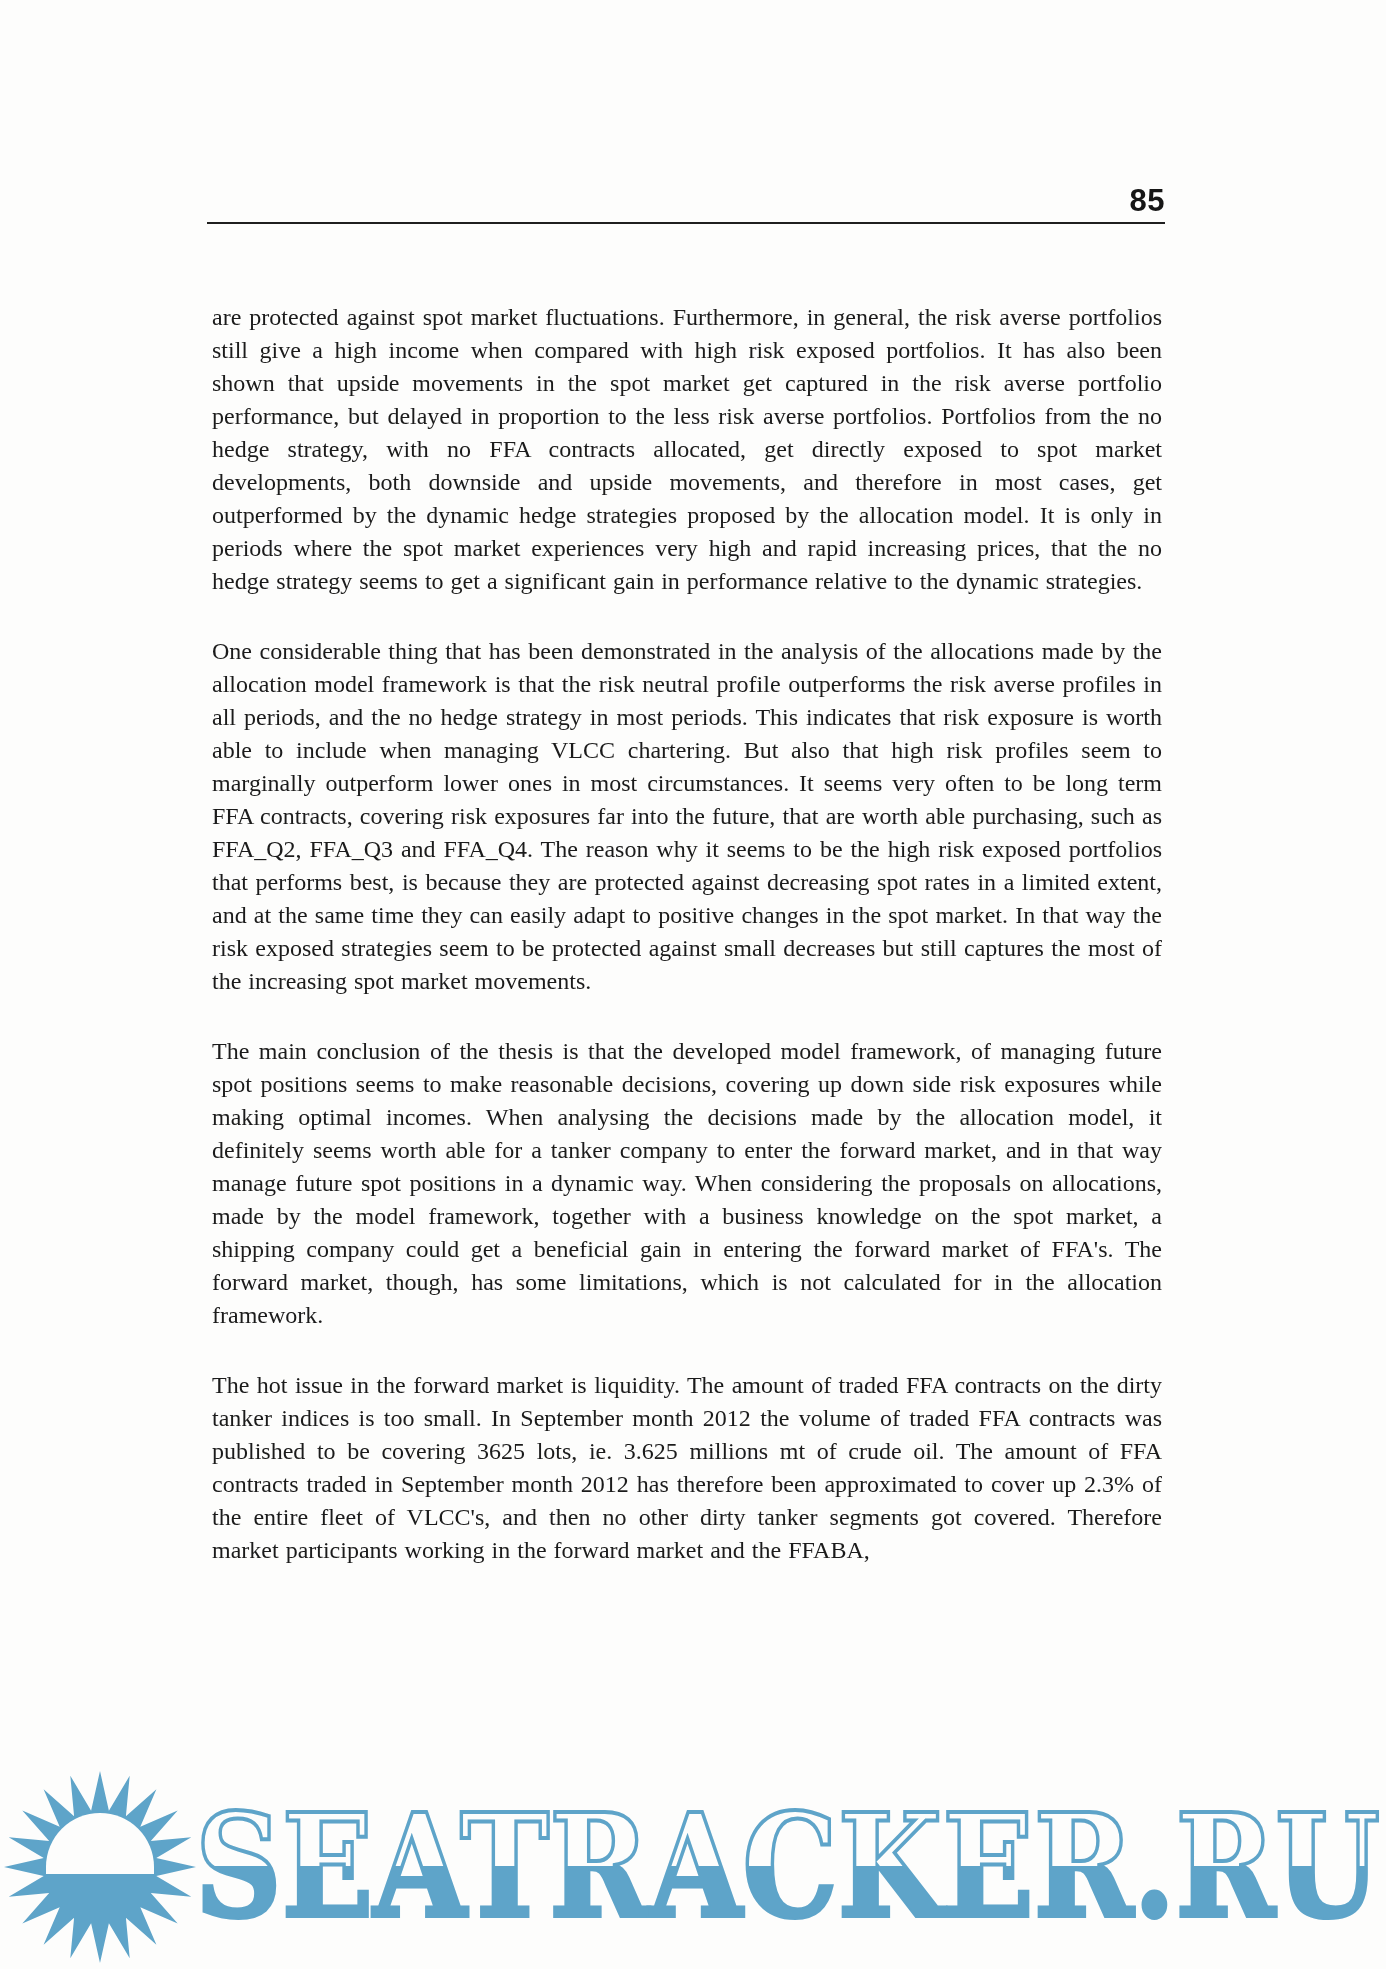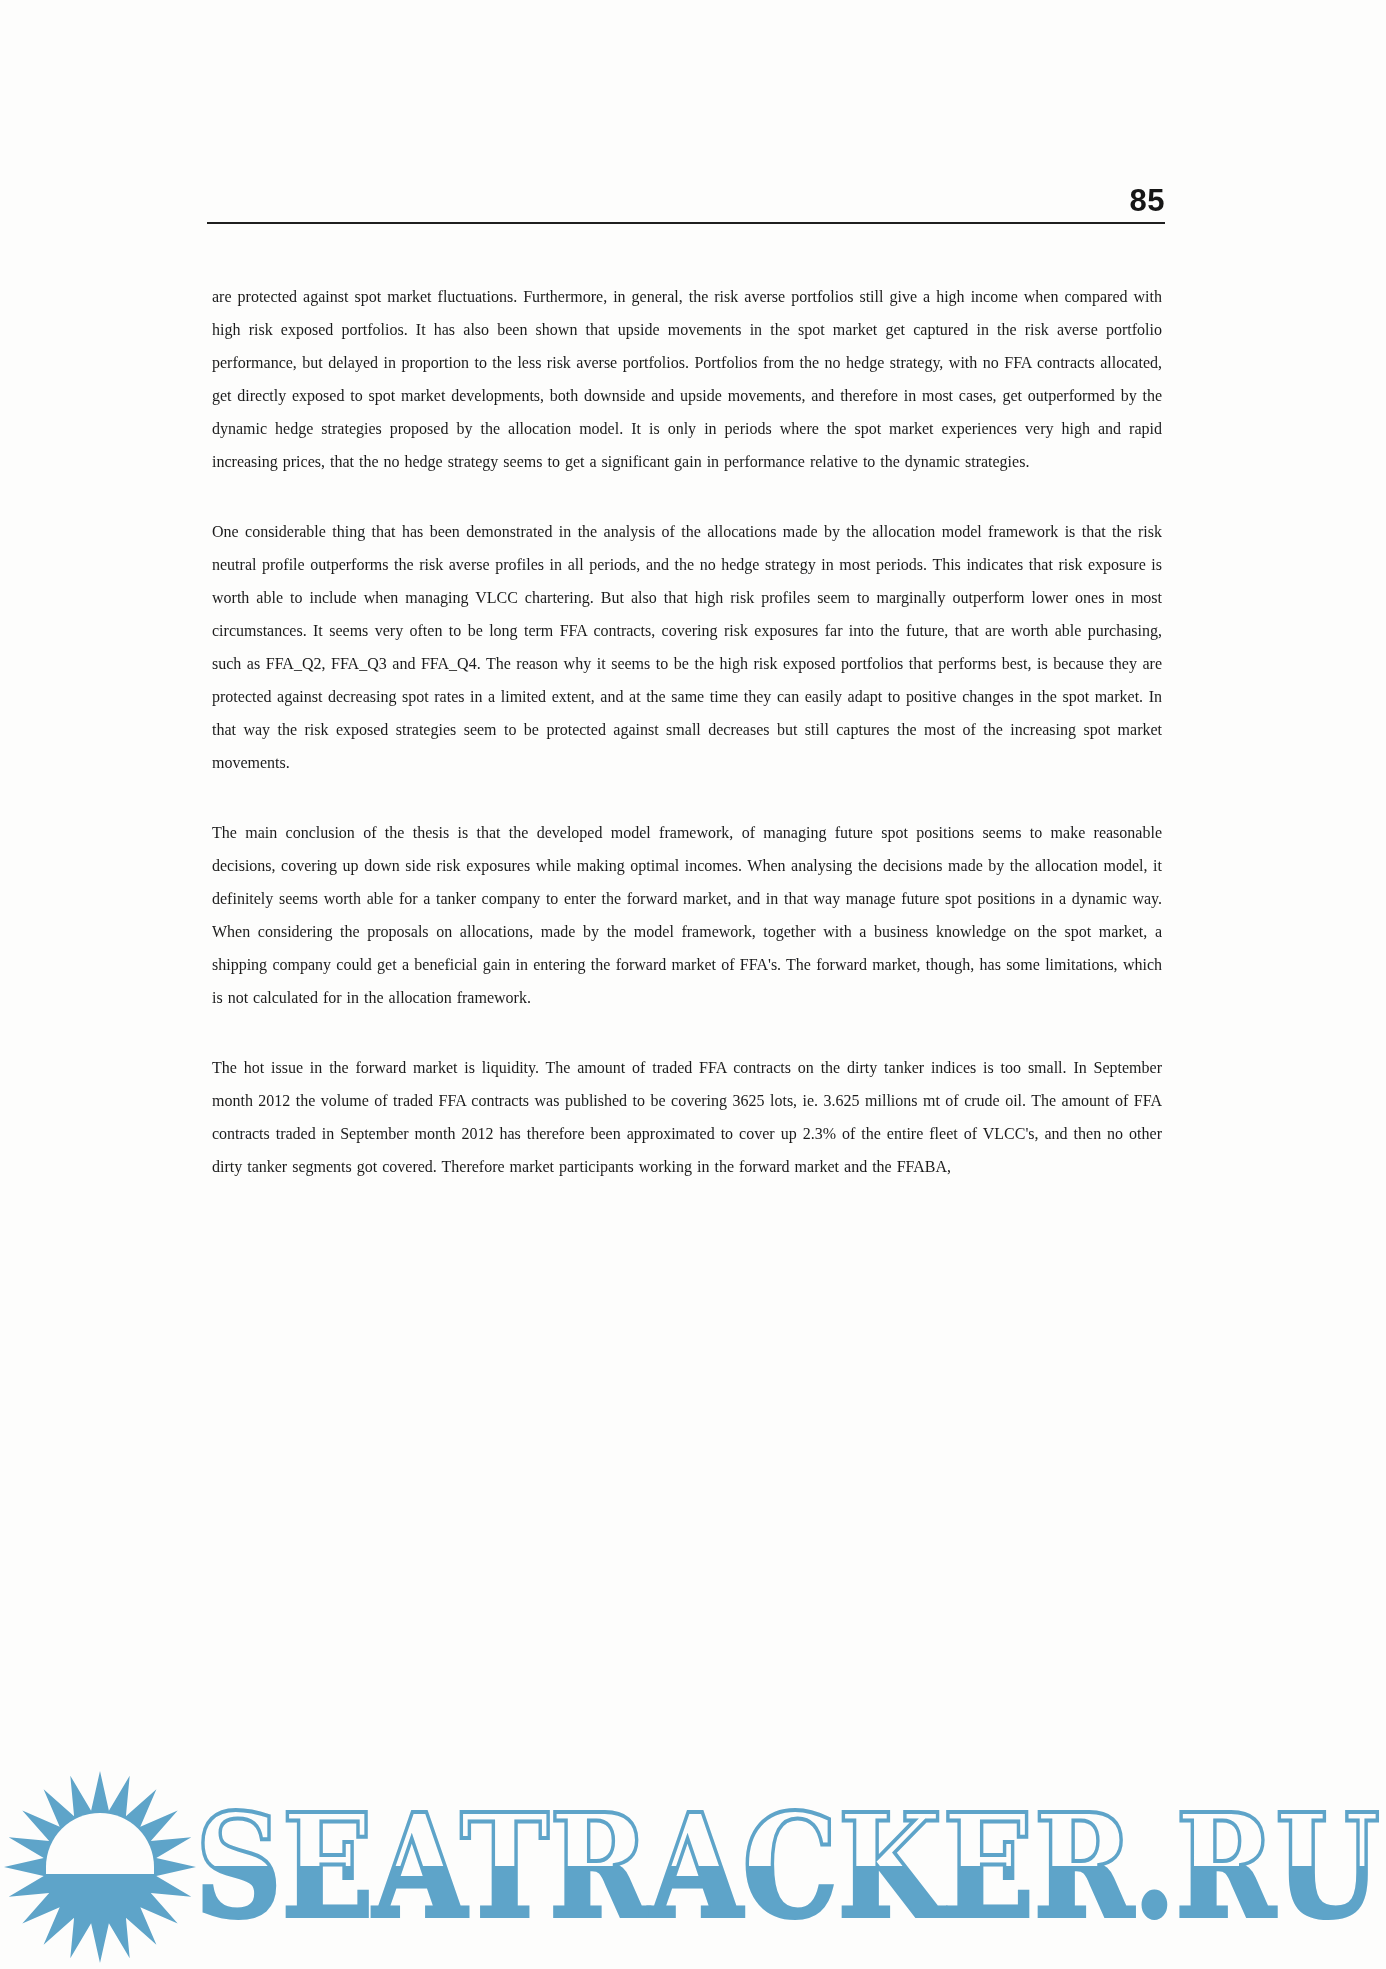--- a/index.html
+++ b/index.html
@@ -33,25 +33,26 @@
     background: #1f1f1f;
   }
   .content {
     position: absolute;
     top: 280px;
     left: 212px;
     width: 950px;
     color: #1b1b1b;
   }
   .content p {
-    font-size: 16px;
+    font-size: 24px;
     line-height: 33px;
     text-align: justify;
     margin-bottom: 37px;
     word-spacing: 1px;
+    margin-top: 21px;
   }
   .watermark {
     position: absolute;
     left: 0;
     top: 1766px;
     width: 1218px;
     height: 203px;
   }
   .watermark svg { display: block; }
 </style>

